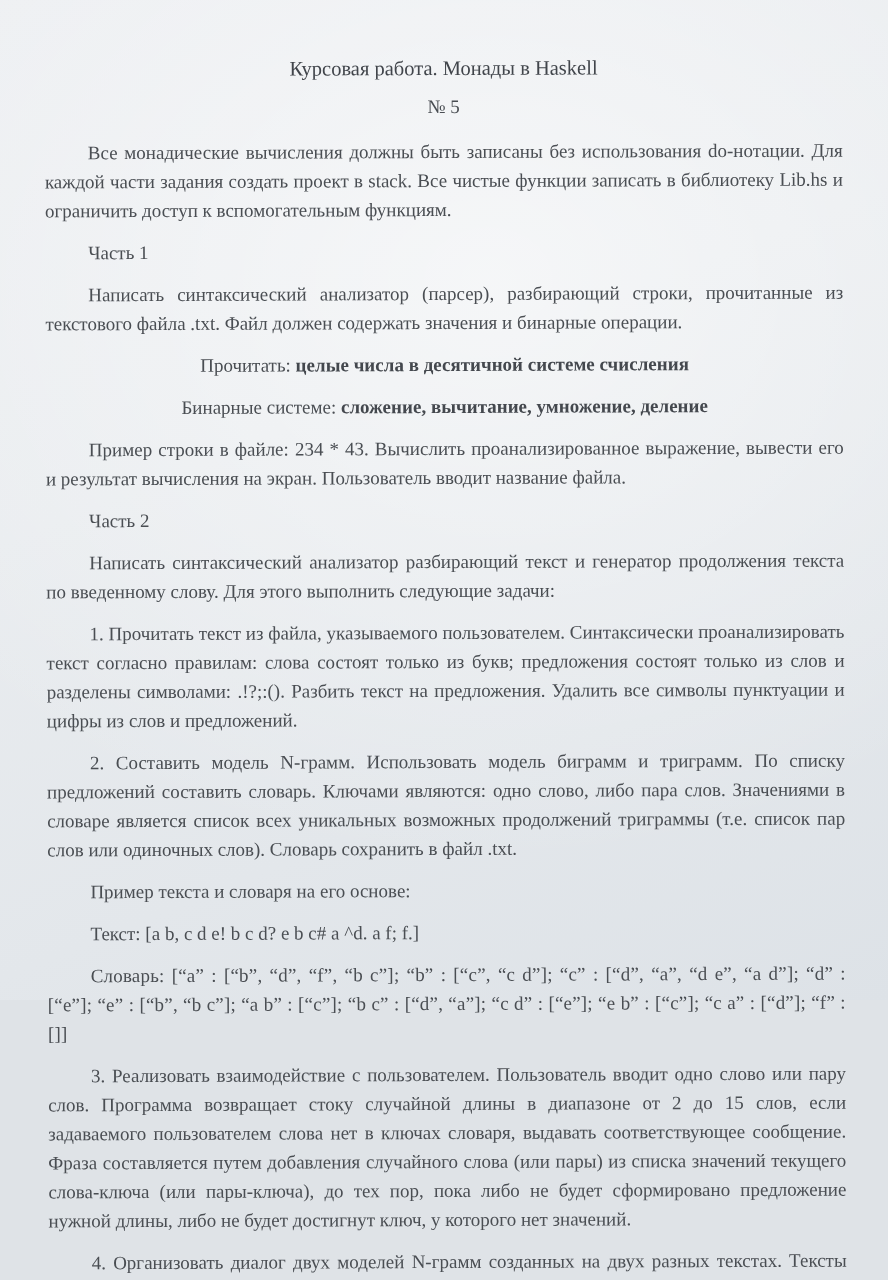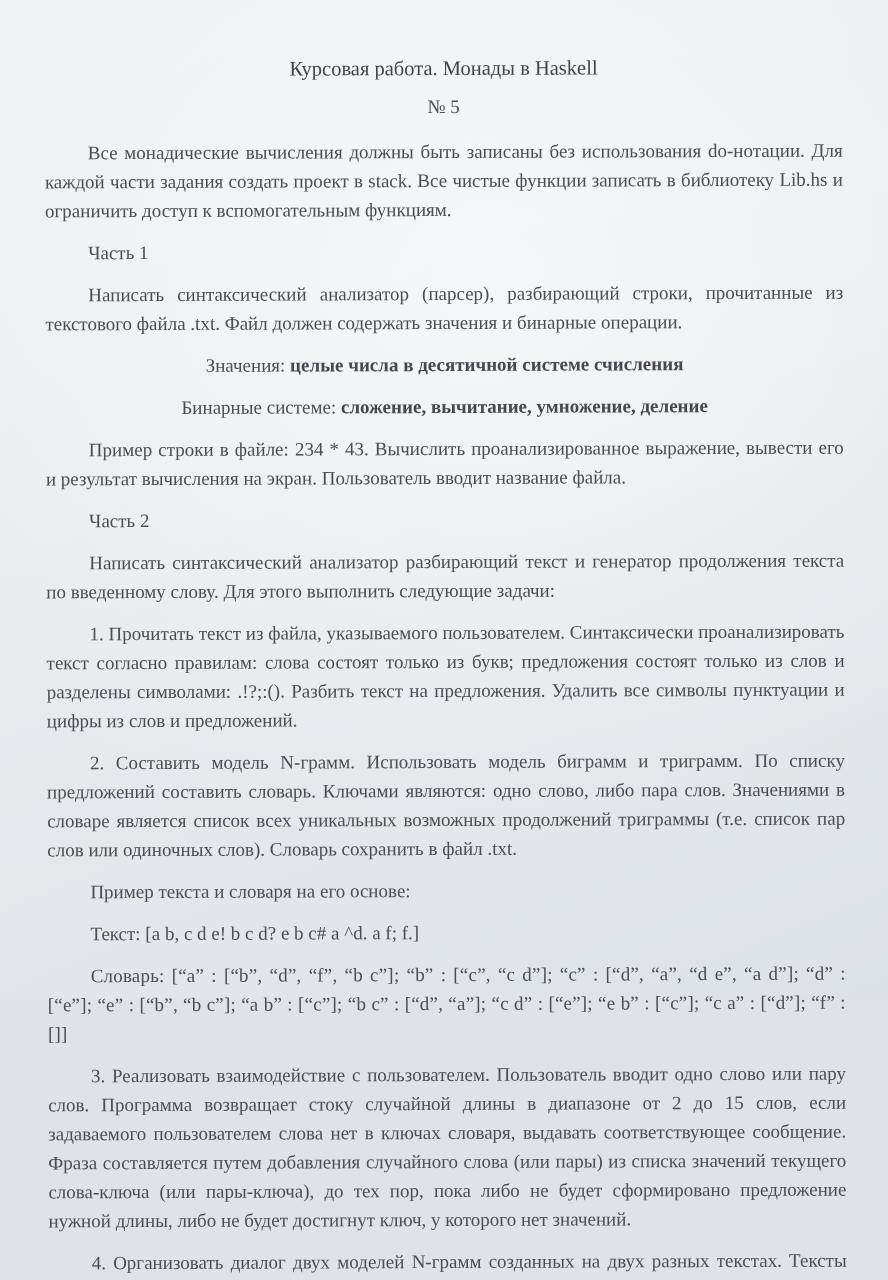--- a/index.html
+++ b/index.html
@@ -56,21 +56,21 @@
     <div class="center title">Курсовая работа. Монады в Haskell</div>
 
     <div class="center doc-number">№ 5</div>
 
     <p class="para">Все монадические вычисления должны быть записаны без использования do-нотации. Для каждой части задания создать проект в stack. Все чистые функции записать в библиотеку Lib.hs и ограничить доступ к вспомогательным функциям.</p>
 
     <p class="para part-heading">Часть 1</p>
 
     <p class="para">Написать синтаксический анализатор (парсер), разбирающий строки, прочитанные из текстового файла .txt. Файл должен содержать значения и бинарные операции.</p>
 
-    <div class="center"><span>Значения: </span><span class="bold-frag">целые числа в десятичной системе счисления</span></div>
+    <div class="center"><span>Прочитать: </span><span class="bold-frag">целые числа в десятичной системе счисления</span></div>
 
     <div class="center"><span>Бинарные системе: </span><span class="bold-frag">сложение, вычитание, умножение, деление</span></div>
 
     <p class="para">Пример строки в файле: 234 * 43. Вычислить проанализированное выражение, вывести его и результат вычисления на экран. Пользователь вводит название файла.</p>
 
     <p class="para part-heading">Часть 2</p>
 
     <p class="para">Написать синтаксический анализатор разбирающий текст и генератор продолжения текста по введенному слову. Для этого выполнить следующие задачи:</p>
 
     <p class="para">1.  Прочитать текст из файла, указываемого пользователем. Синтаксически проанализировать текст согласно правилам: слова состоят только из букв; предложения состоят только из слов и разделены символами: .!?;:(). Разбить текст на предложения. Удалить все символы пунктуации и цифры из слов и предложений.</p>

